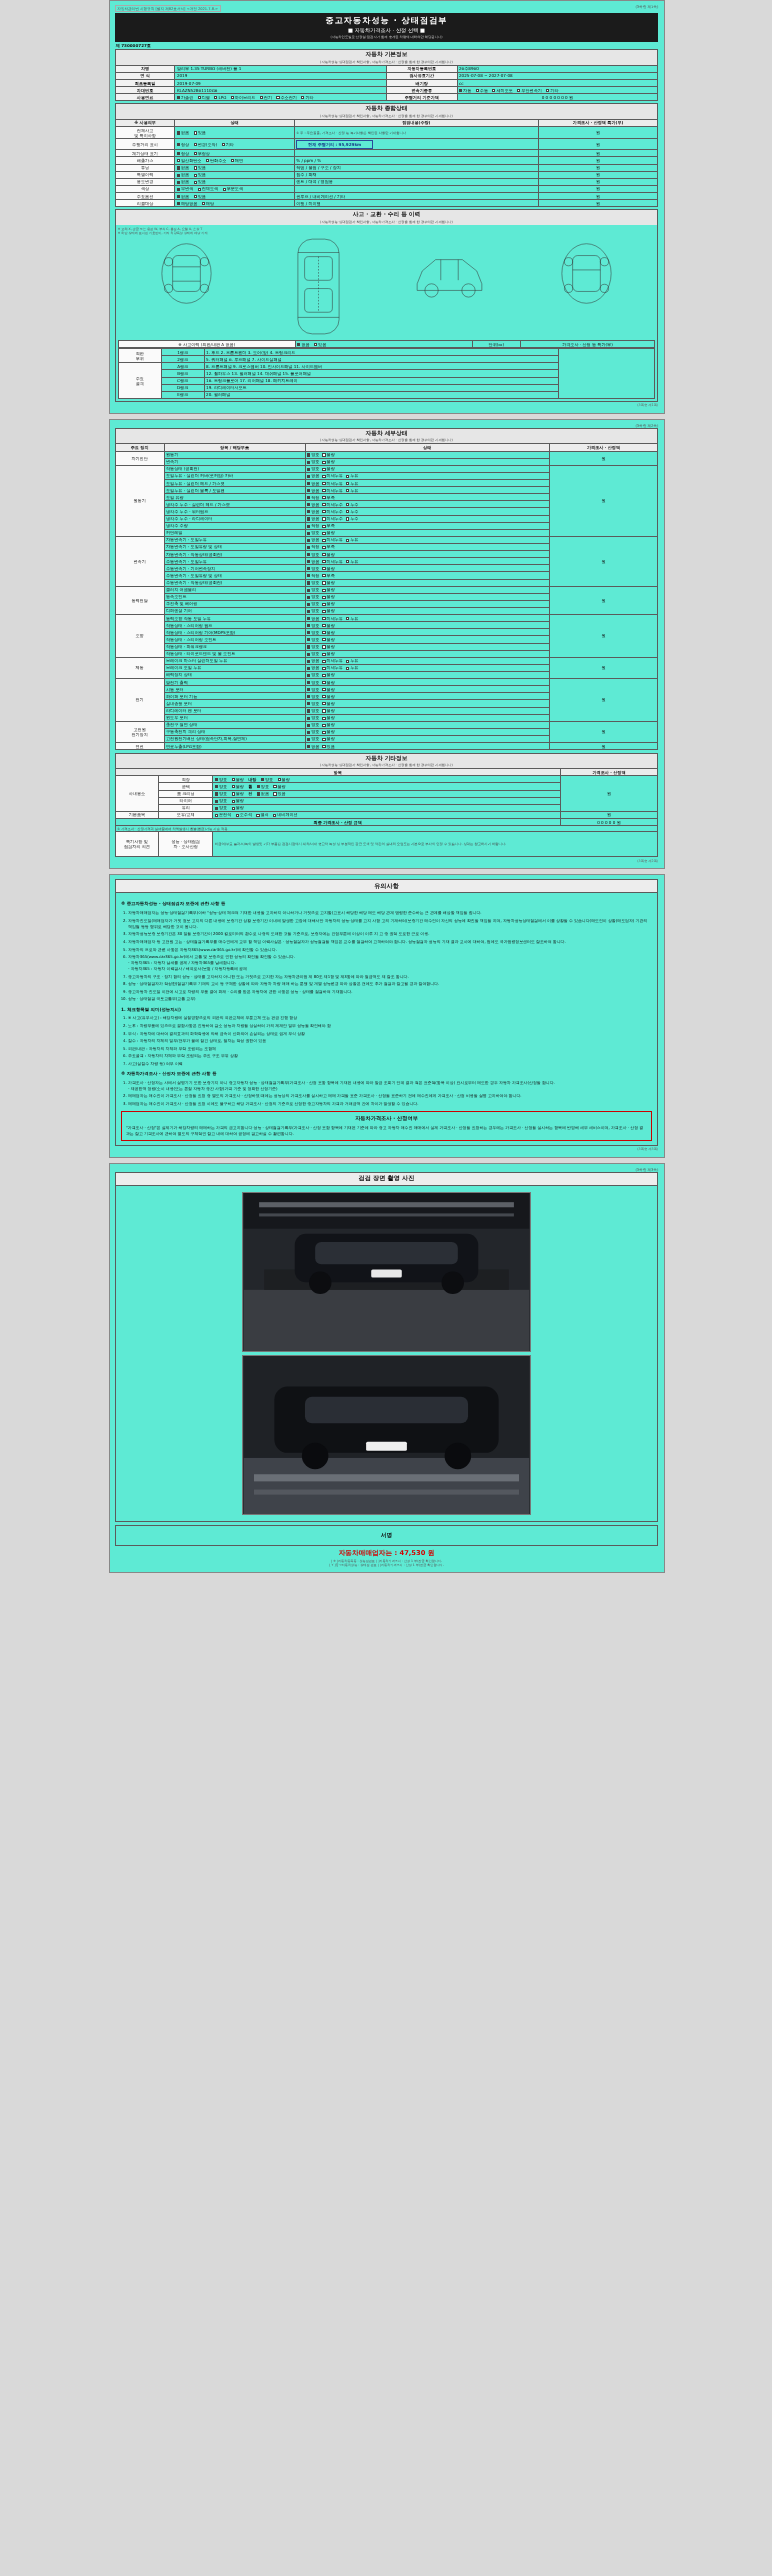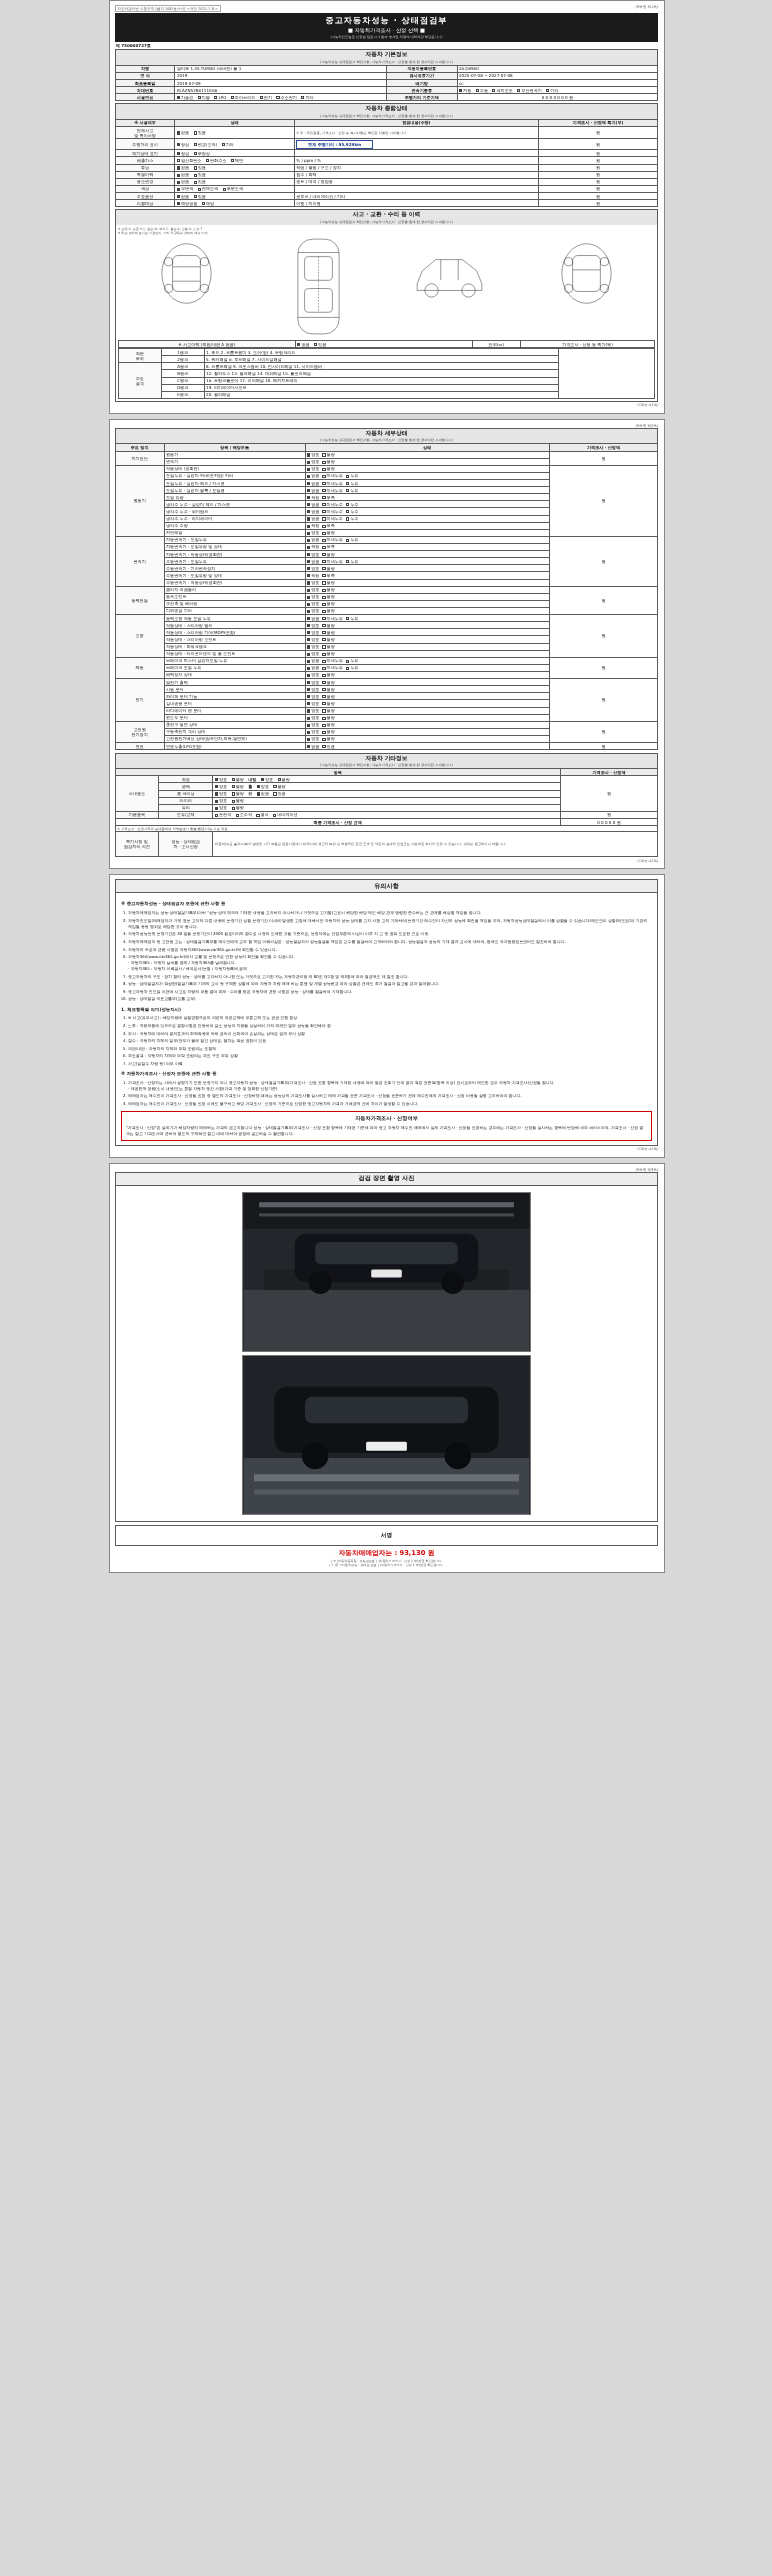--- a/index.html
+++ b/index.html
@@ -4,21 +4,21 @@
 <title>중고자동차성능·상태점검기록부</title>
 <style>
   * { box-sizing: border-box; }
   html, body { margin:0; padding:0; }
   body {
     width:773px; background:#d9d9d9;
     font-family:"DejaVu Sans","Liberation Sans",sans-serif;
     font-size:4.6px; color:#111;
   }
   .page {
-    background:#ffffff; margin:0 auto 5.2px auto; width:556px;
+    background:#5eead4; margin:0 auto 5.2px auto; width:556px;
     border:0.5px solid #888; padding:4.1px 5.2px 5.2px 5.2px; position:relative;
   }
   .page-top-note { font-size:3.6px; color:#555; display:flex; justify-content:space-between; }
   .page-top-note .box { border:0.5px solid #aaa; padding:0.5px 1.5px; }
   table { border-collapse:collapse; width:100%; }
   td, th { border:0.5px solid #5b5b5b; padding:0.5px 1.5px; vertical-align:middle; font-size:4.1px; line-height:1.25; }
   .title-bar {
     background:#1b1b1b; color:#fff; text-align:center; padding:2.1px 0 2.6px 0; margin-top:1px;
   }
   .title-bar .t1 { font-size:8.2px; font-weight:bold; letter-spacing:1px; }
@@ -721,18 +721,18 @@
       <circle cx="420" cy="196" r="26" fill="#0a0b0e"></circle>
       <rect x="20" y="232" width="520" height="14" fill="#6a6f76"></rect>
       <rect x="20" y="262" width="520" height="10" fill="#54585f"></rect>
     </svg>
   </div>
   <div class="sign-area">
     <span>서명</span>
   </div>
   <div class="price-line">
     <span>자동차매매업자는 :</span>
-    <span>93,130 원</span>
+    <span>47,530 원</span>
   </div>
   <div class="xtiny center">[ ※ ]자동차등록증 · 성능점검표 [ ]자동차가격조사 · 산정 1 부(잔금 확인합니다.</div>
   <div class="xtiny center">[ Y ]중고자동차성능 · 상태점 검표 [ ]자동차가격조사 · 산정 1 부(잔금 확인합니다.</div>
 </div>
 
 
 </body></html>

